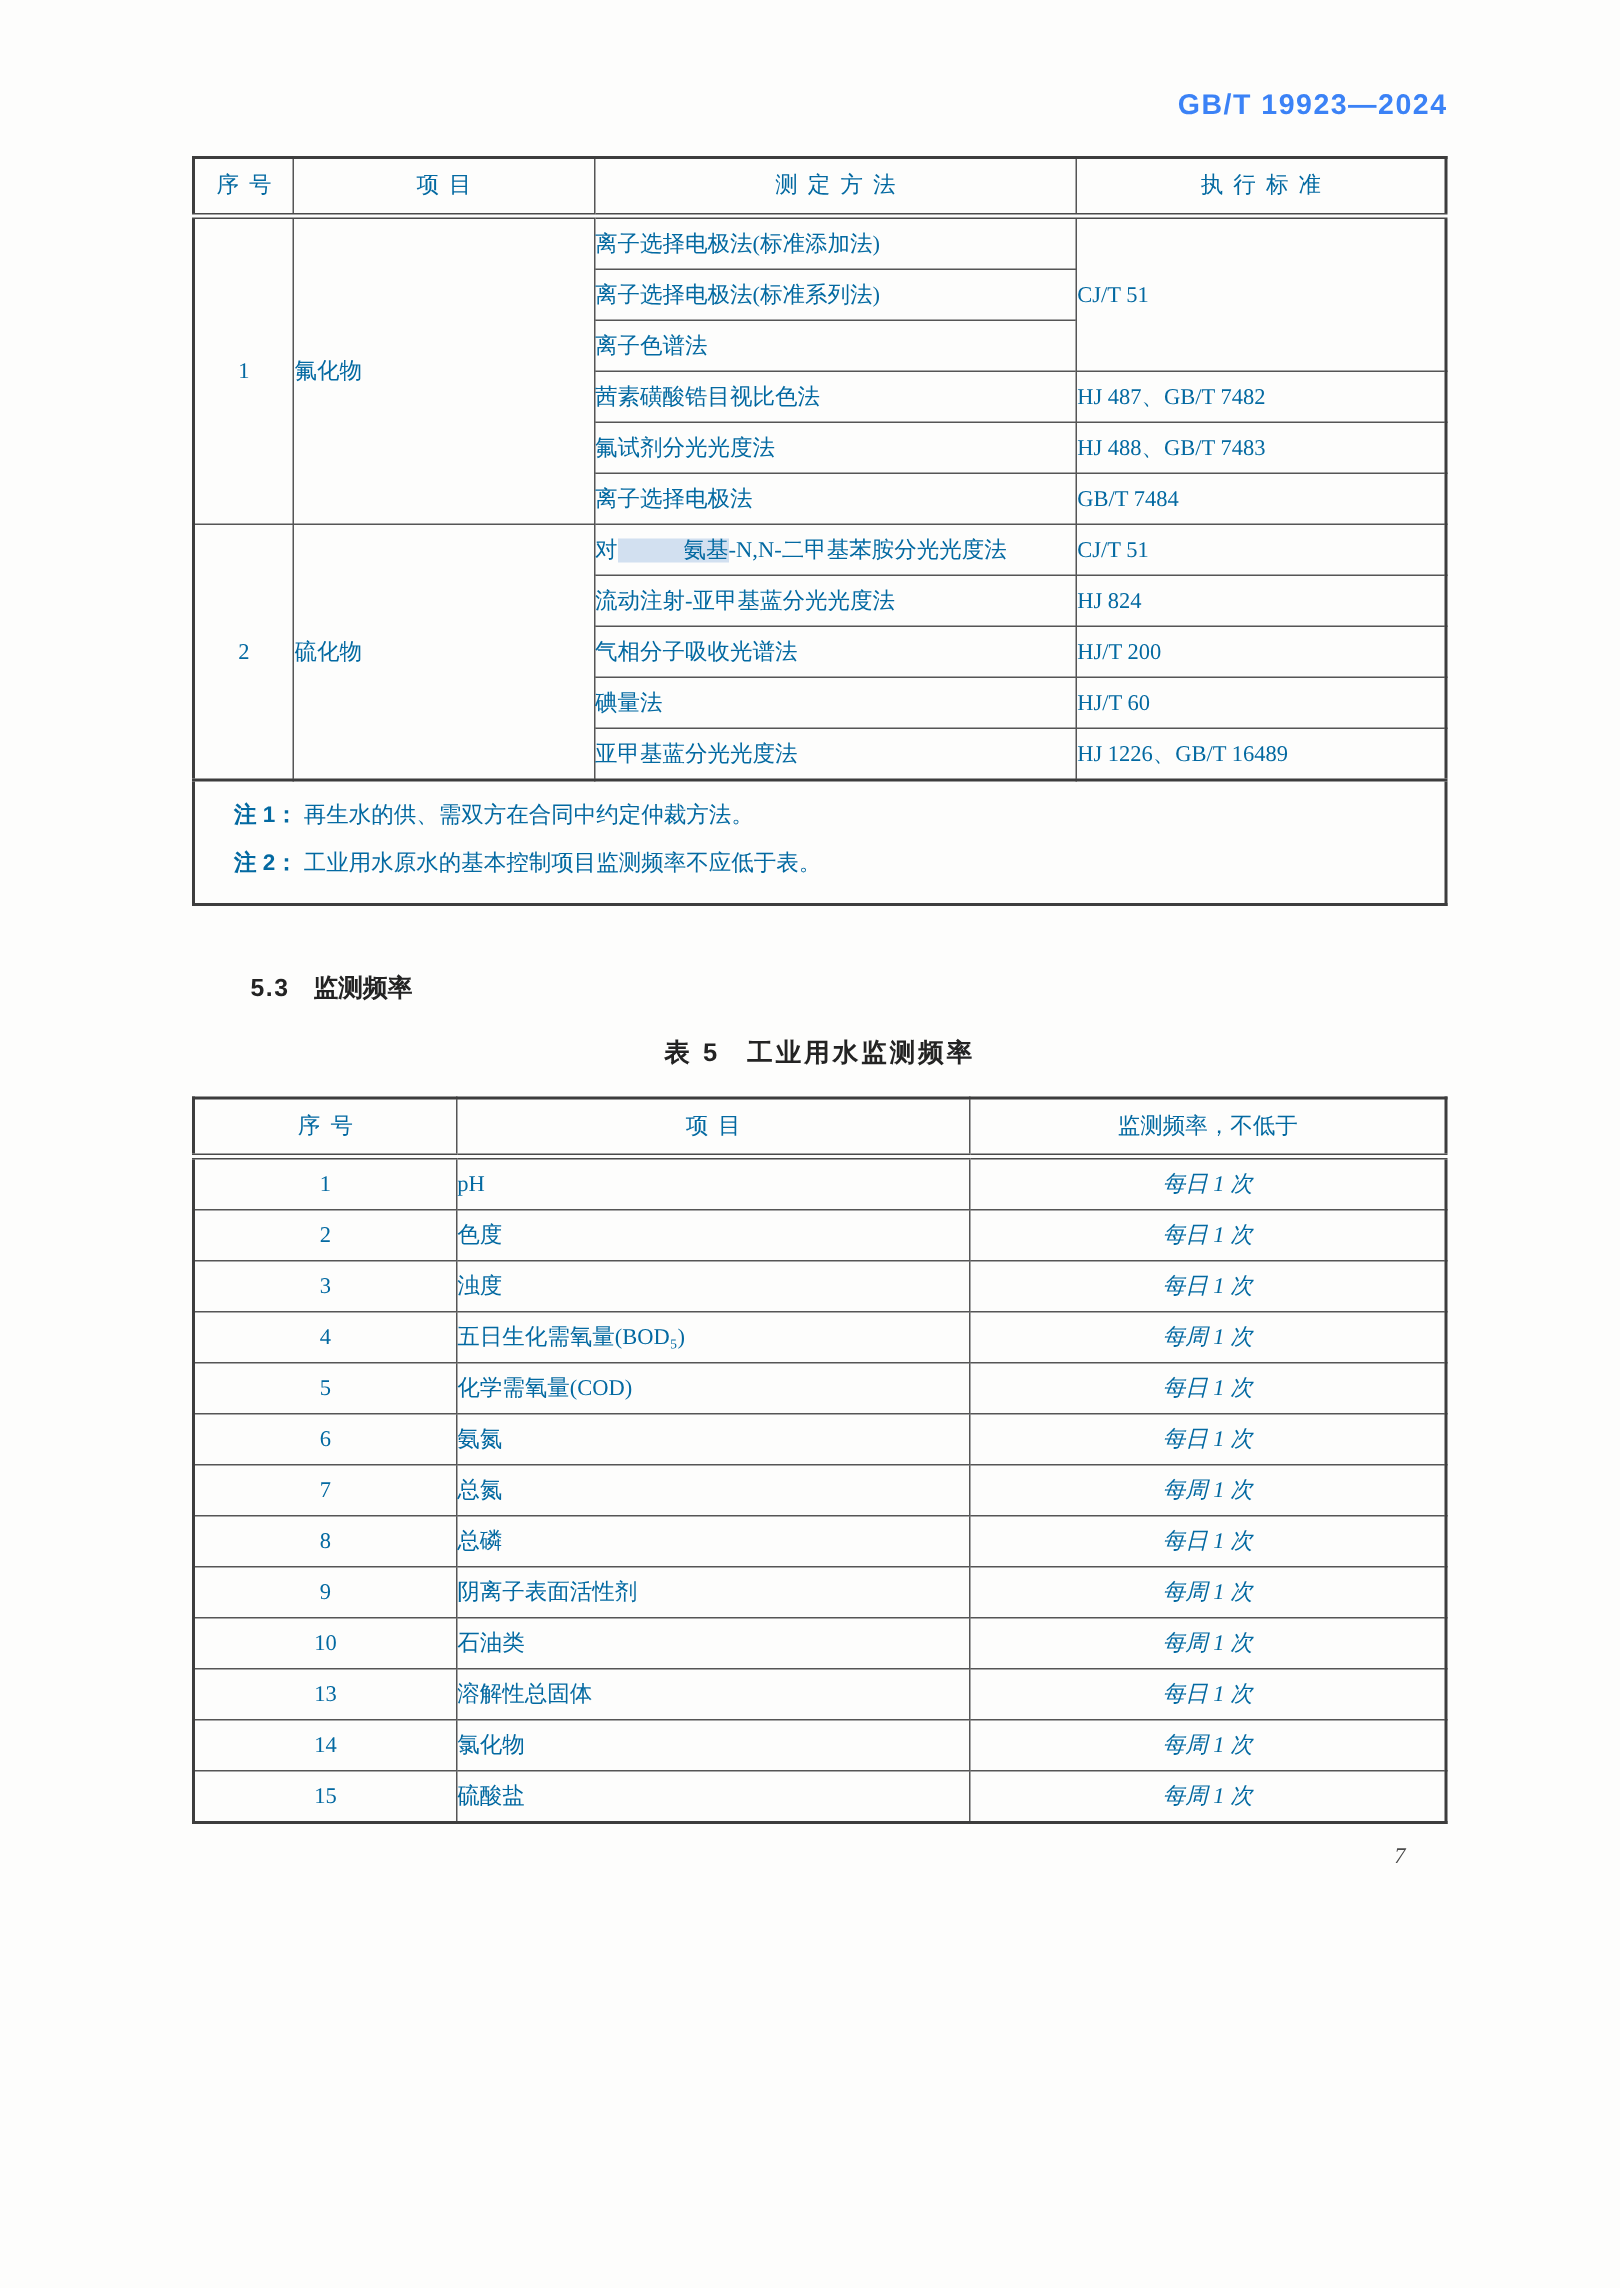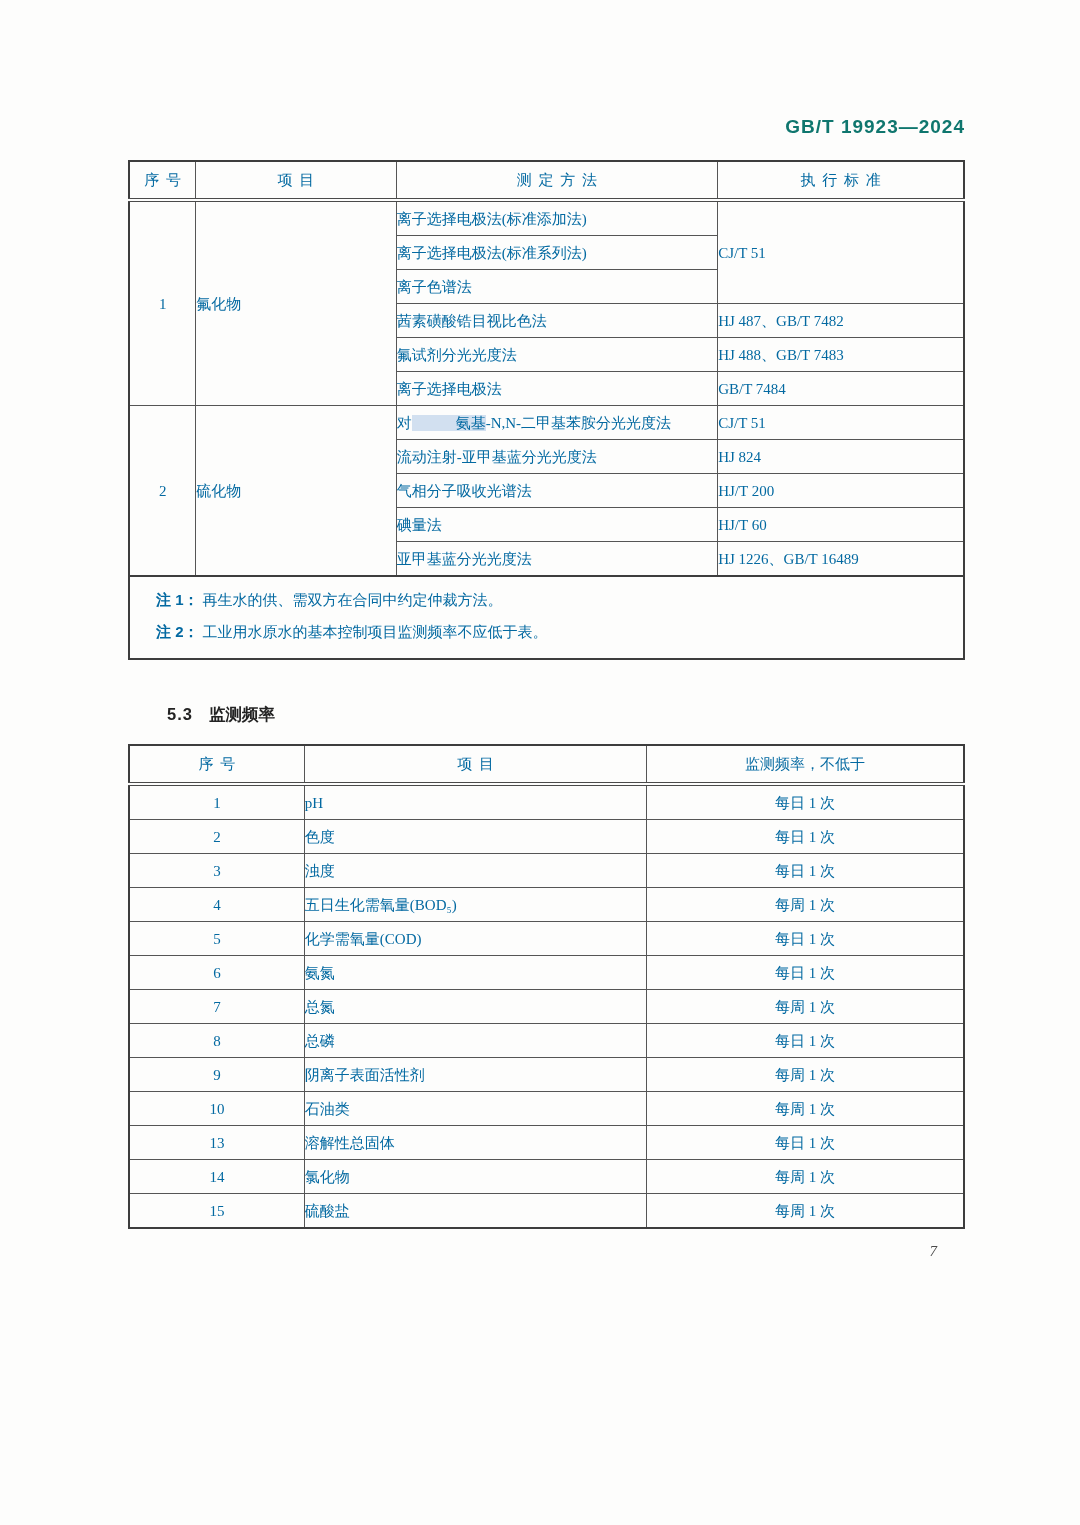--- a/index.html
+++ b/index.html
@@ -12,27 +12,27 @@
   }
   .page{
     width:1080px;height:1525px;
     background:#fdfdfc;
     position:relative;
     overflow:hidden;
   }
   .content{margin:0 115px 0 128px;}
 
   .doc-code{
-    padding-top:116px;
+    padding-top:60px;
     text-align:right;
     font-family:"Liberation Sans","DejaVu Sans",sans-serif;
     font-weight:bold;
     font-size:19px;
     letter-spacing:1px;
-    color:#0f766e;
+    color:#3b82f6;
   }
 
   .table-title{
     margin-top:36px;
     text-align:center;
     font-family:"Liberation Sans","DejaVu Sans",sans-serif;
     font-weight:bold;
     font-size:17px;
     color:#232323;
     letter-spacing:2px;
@@ -59,21 +59,21 @@
     font-weight:normal;
     text-align:center;
     border-bottom:4px double #4a4a4a;
   }
   .sp{letter-spacing:0.45em;margin-right:-0.45em;}
 
   td.ctr{text-align:center;}
   td.item{padding-left:18px;text-align:left;}
   td.m{padding-left:18px;text-align:left;}
   td.s{padding-left:18px;text-align:left;}
-  td.freq{text-align:center;}
+  td.freq{text-align:center;font-style:italic;}
 
   .t4 col.c1{width:8%;}
   .t4 col.c2{width:24%;}
   .t4 col.c3{width:38.5%;}
   .t4 col.c4{width:29.5%;}
   .t4{margin-top:22px;}
 
   tr.notes-row td{
     border-top:2.5px solid #3d3d3d;
     padding:7px 10px 10px 26px;
@@ -201,20 +201,23 @@
           </td>
         </tr>
       </tbody>
     </table>
 
     <div class="section-heading">
       <span class="num">5.3</span><span>监测频率</span>
     </div>
 
 
+    <div class="table-title t5-title">
+      <span>表 5</span><span class="gap"></span><span>工业用水监测频率</span>
+    </div>
 
     <table class="t t5">
       <colgroup>
           <col class="c1">
           <col class="c2">
           <col class="c3">
         </colgroup>
       <thead>
         <tr>
           <th><span class="sp">序号</span></th>

